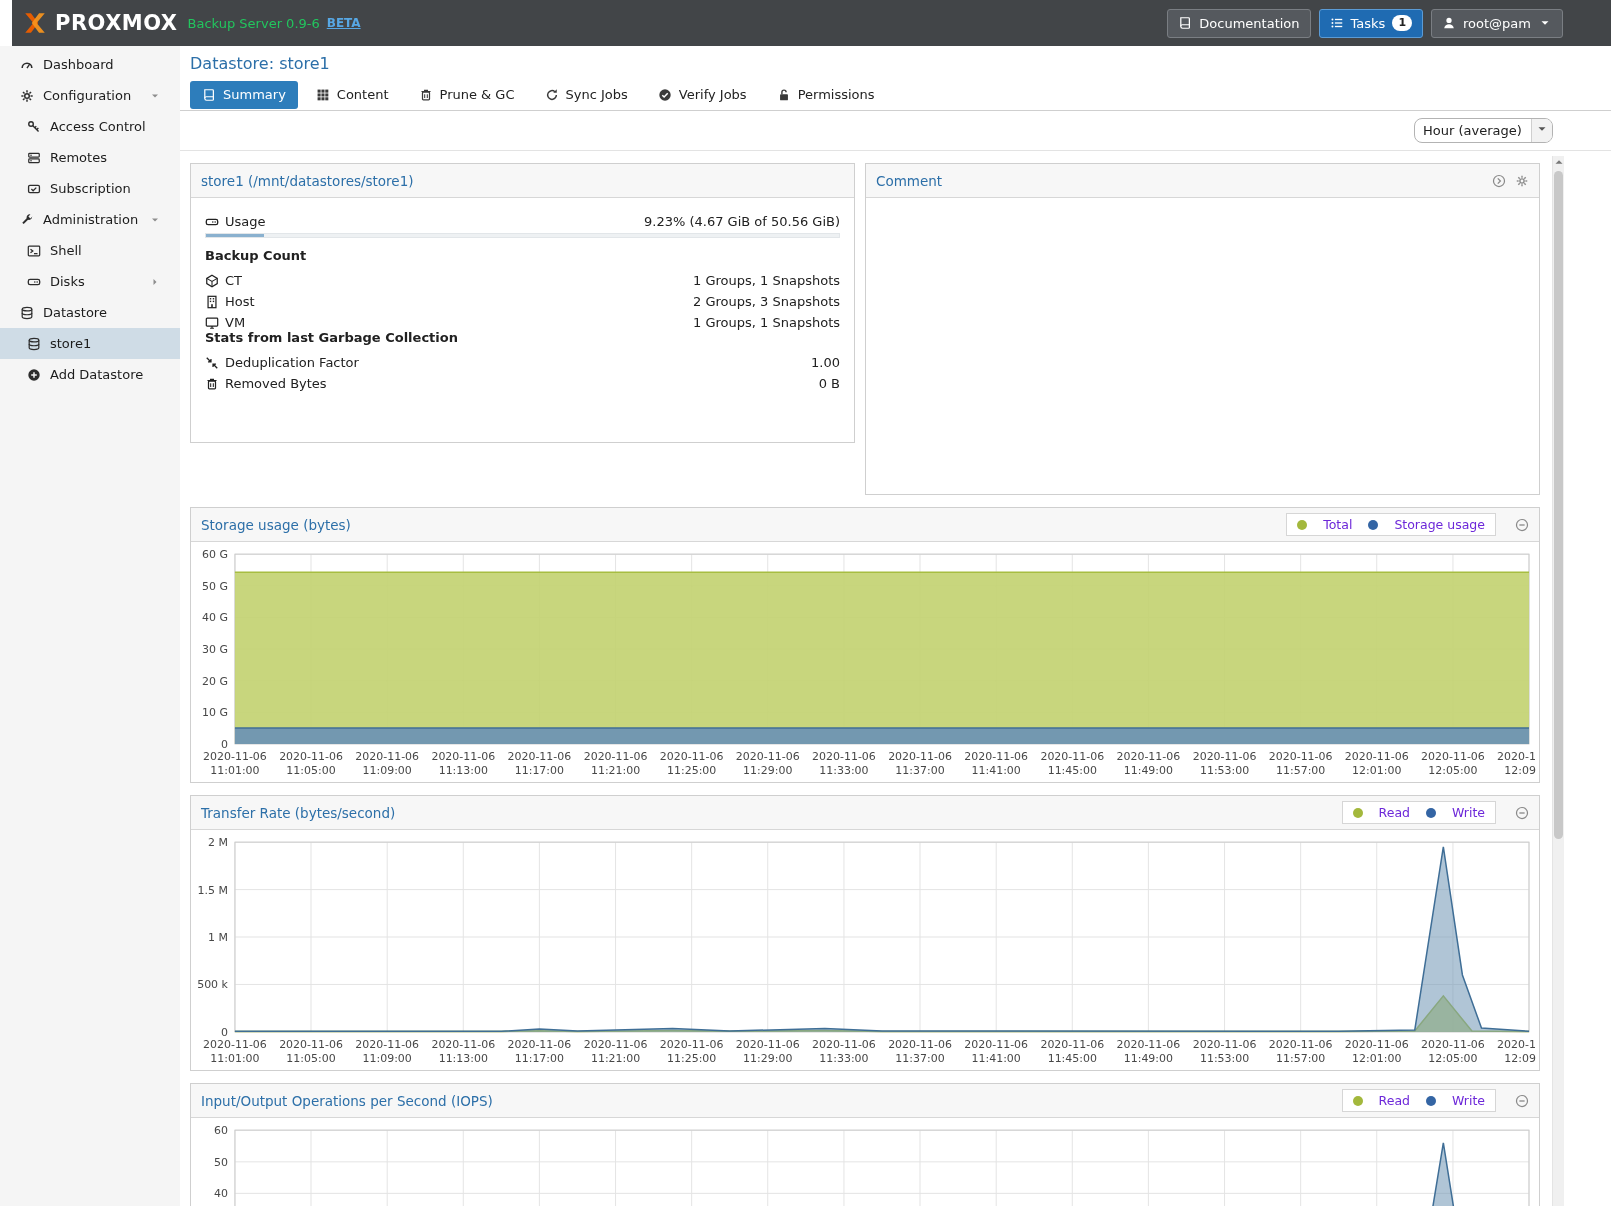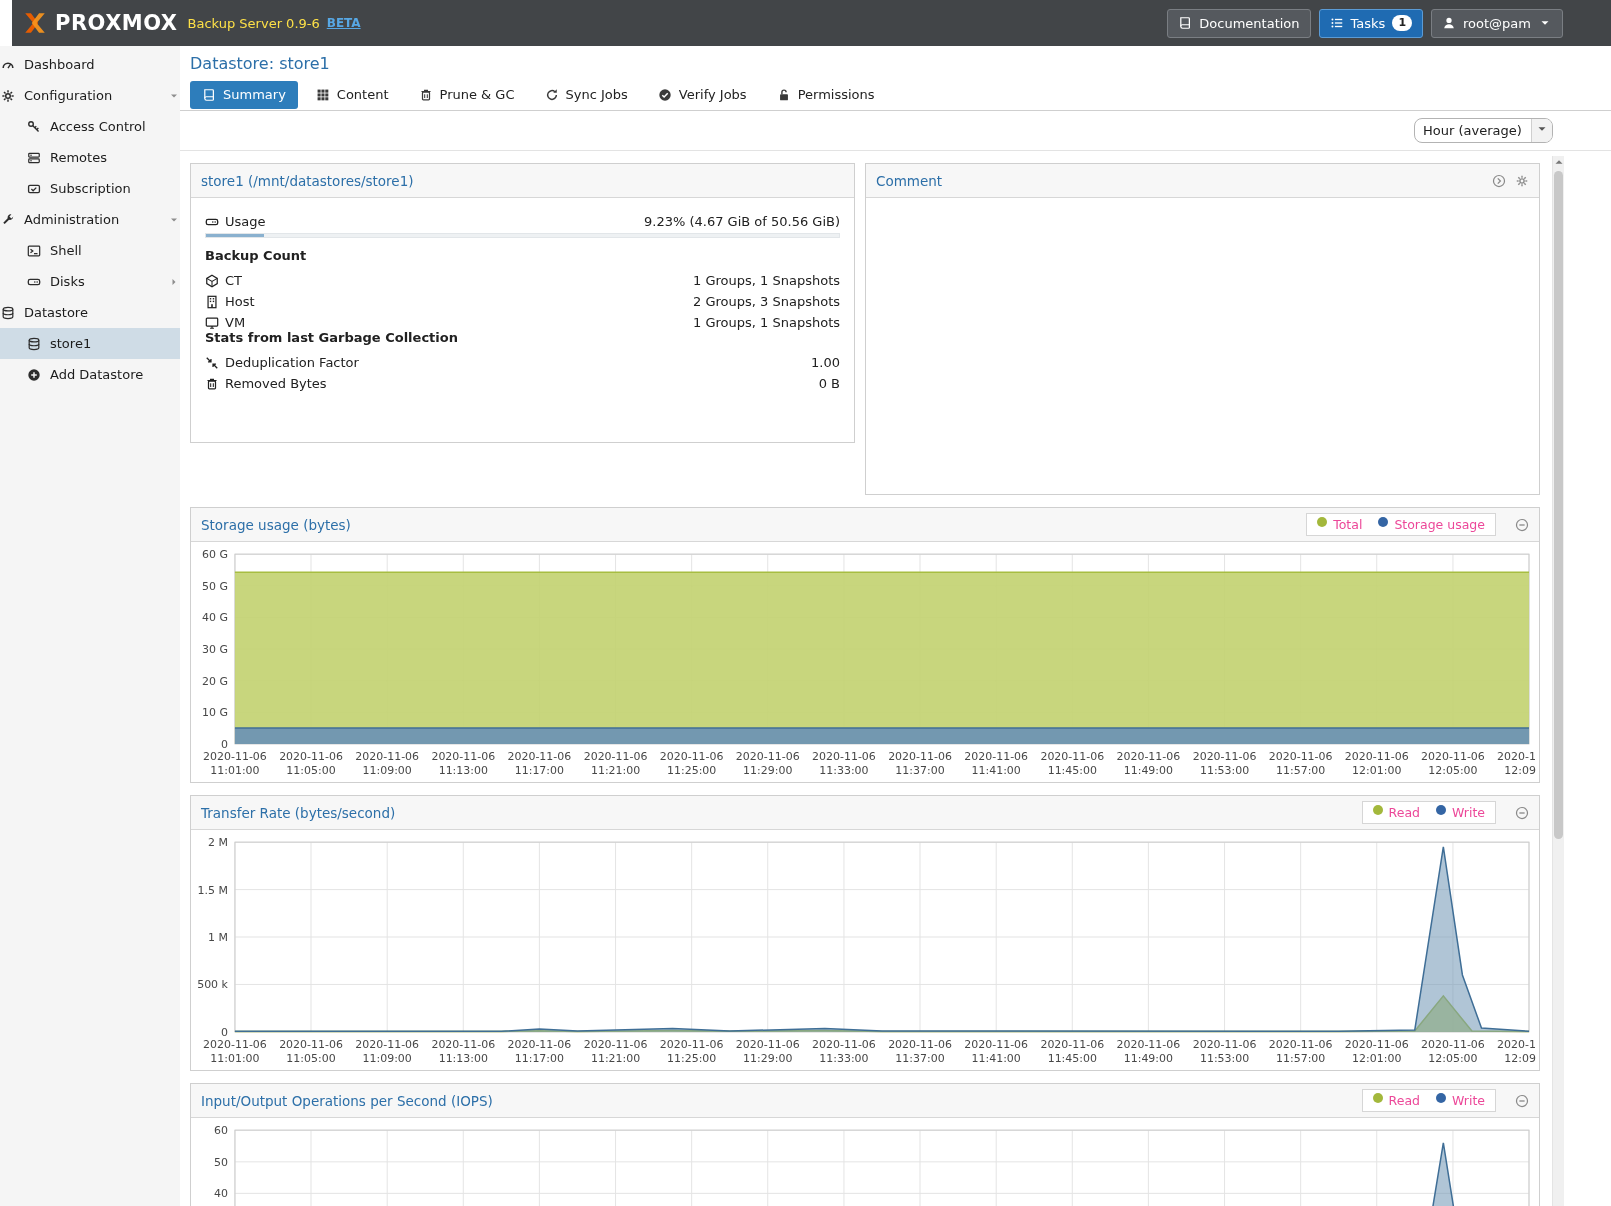--- a/index.html
+++ b/index.html
@@ -5,32 +5,32 @@
   *{box-sizing:border-box}
   html,body{margin:0;padding:0}
   body{width:1611px;height:1206px;overflow:hidden;background:#fff;color:#212121;
        font-family:"DejaVu Sans","Liberation Sans",sans-serif;font-size:13px}
 
   
   .topbar{position:absolute;top:0;left:12px;width:1611px;height:46px;background:#424548;
           display:flex;align-items:center;padding:0 10px;z-index:20}
   .brand{display:flex;align-items:center;gap:7px}
   .brand-text{color:#fff;font-weight:bold;font-size:21px;letter-spacing:.5px}
-  .product{color:#fde047;margin-left:10px}
+  .product{color:#22c55e;margin-left:10px}
   .beta{color:#57a7e4;margin-left:7px;font-weight:bold;font-size:12px;cursor:pointer;text-decoration:underline}
   .topbar-right{margin-left:auto;display:flex;gap:8px;margin-right:50px}
   .tb-btn{display:flex;align-items:center;gap:7px;background:#55595e;border:1px solid #7a7e83;
           color:#fff;font-size:13px;height:29px;padding:0 10px;border-radius:3px;cursor:pointer;font-family:inherit}
   .tb-btn .icon{display:flex;color:#fff}
   .tb-btn.tasks{background:#1f6bb2;border-color:#5b9bd5}
   .badge{background:#fff;color:#222;border-radius:9px;font-size:11px;padding:0 6px;line-height:16px;font-weight:bold}
 
   
   .sidebar{position:absolute;top:46px;left:0;width:180px;bottom:0;background:#f5f5f5;padding-top:3px}
-  .side-item{display:flex;align-items:center;gap:8px;height:31px;padding:0 0;color:#1c1c1c;cursor:pointer}
+  .side-item{display:flex;align-items:center;gap:8px;height:31px;padding:0 19px;color:#1c1c1c;cursor:pointer}
   .side-item.lvl2{padding-left:26px}
   .side-item.selected{background:#cfdce6}
   .side-item .icon{width:16px;display:flex;justify-content:center;color:#2d2d2d}
   .side-item .caret{margin-left:auto;color:#8d8d8d;display:flex}
   .lbl{white-space:nowrap}
 
   
   .main{position:absolute;left:180px;top:46px;right:0;bottom:0;background:#fff}
   .page-title{padding:8px 10px 6px;font-size:16px;color:#2c6fa8}
   .tabbar{display:flex;gap:6px;align-items:center;height:32px;padding:0 10px;border-bottom:1px solid #cfcfcf}
@@ -60,21 +60,21 @@
   .srow{display:flex;align-items:flex-end;height:21px}
   .srow .icon{width:20px;display:flex;color:#222}
   .srow .val{margin-left:auto}
   .progress{height:5px;background:#eef1f3;border:1px solid #e2e6e9;margin:4px 0 10px;position:relative}
   .progress .fill{position:absolute;left:0;top:0;bottom:0;background:#8ab1cf}
   .sheading{font-weight:bold;margin:0 0 4px}
 
   .chart-panel{width:1350px;margin-bottom:12px}
   .legend{margin-left:auto;display:flex;align-items:center;gap:16px;border:1px solid #d6d6d6;background:#fff;
           padding:3px 10px;margin-right:10px}
-  .legend-item{display:flex;gap:6px;font-size:12.5px;color:#ec4899}
+  .legend-item{display:flex;align-items:center;gap:16px;font-size:12.5px;color:#6d28d9}
   .dot{width:10px;height:10px;border-radius:50%}
   svg.chart{display:block}
   .tick{font-size:11px;fill:#474747;font-family:"DejaVu Sans","Liberation Sans",sans-serif}
 
   
   .vscroll{position:absolute;top:110px;right:47px;width:12px;bottom:0;background:#f0f0f0;border-left:1px solid #e4e4e4}
   .vscroll .arrow{height:14px;display:flex;align-items:center;justify-content:center;color:#777;cursor:pointer}
   .vscroll .thumb{position:absolute;top:15px;left:1px;right:1px;height:668px;background:#c8c8c8;border-radius:5px;cursor:grab}
 </style>
 </head>

